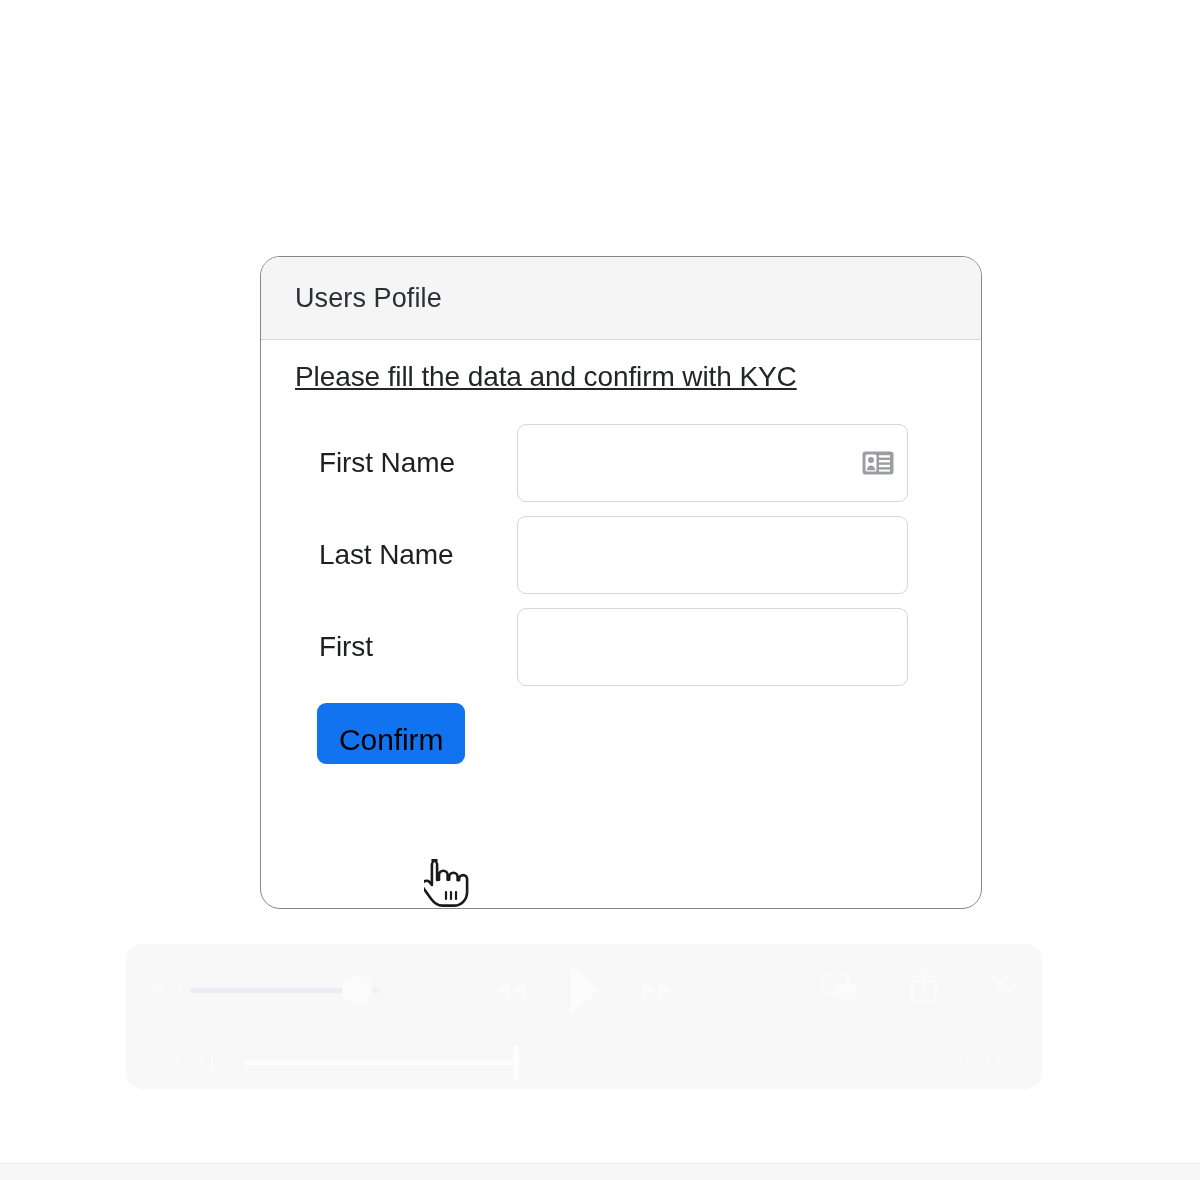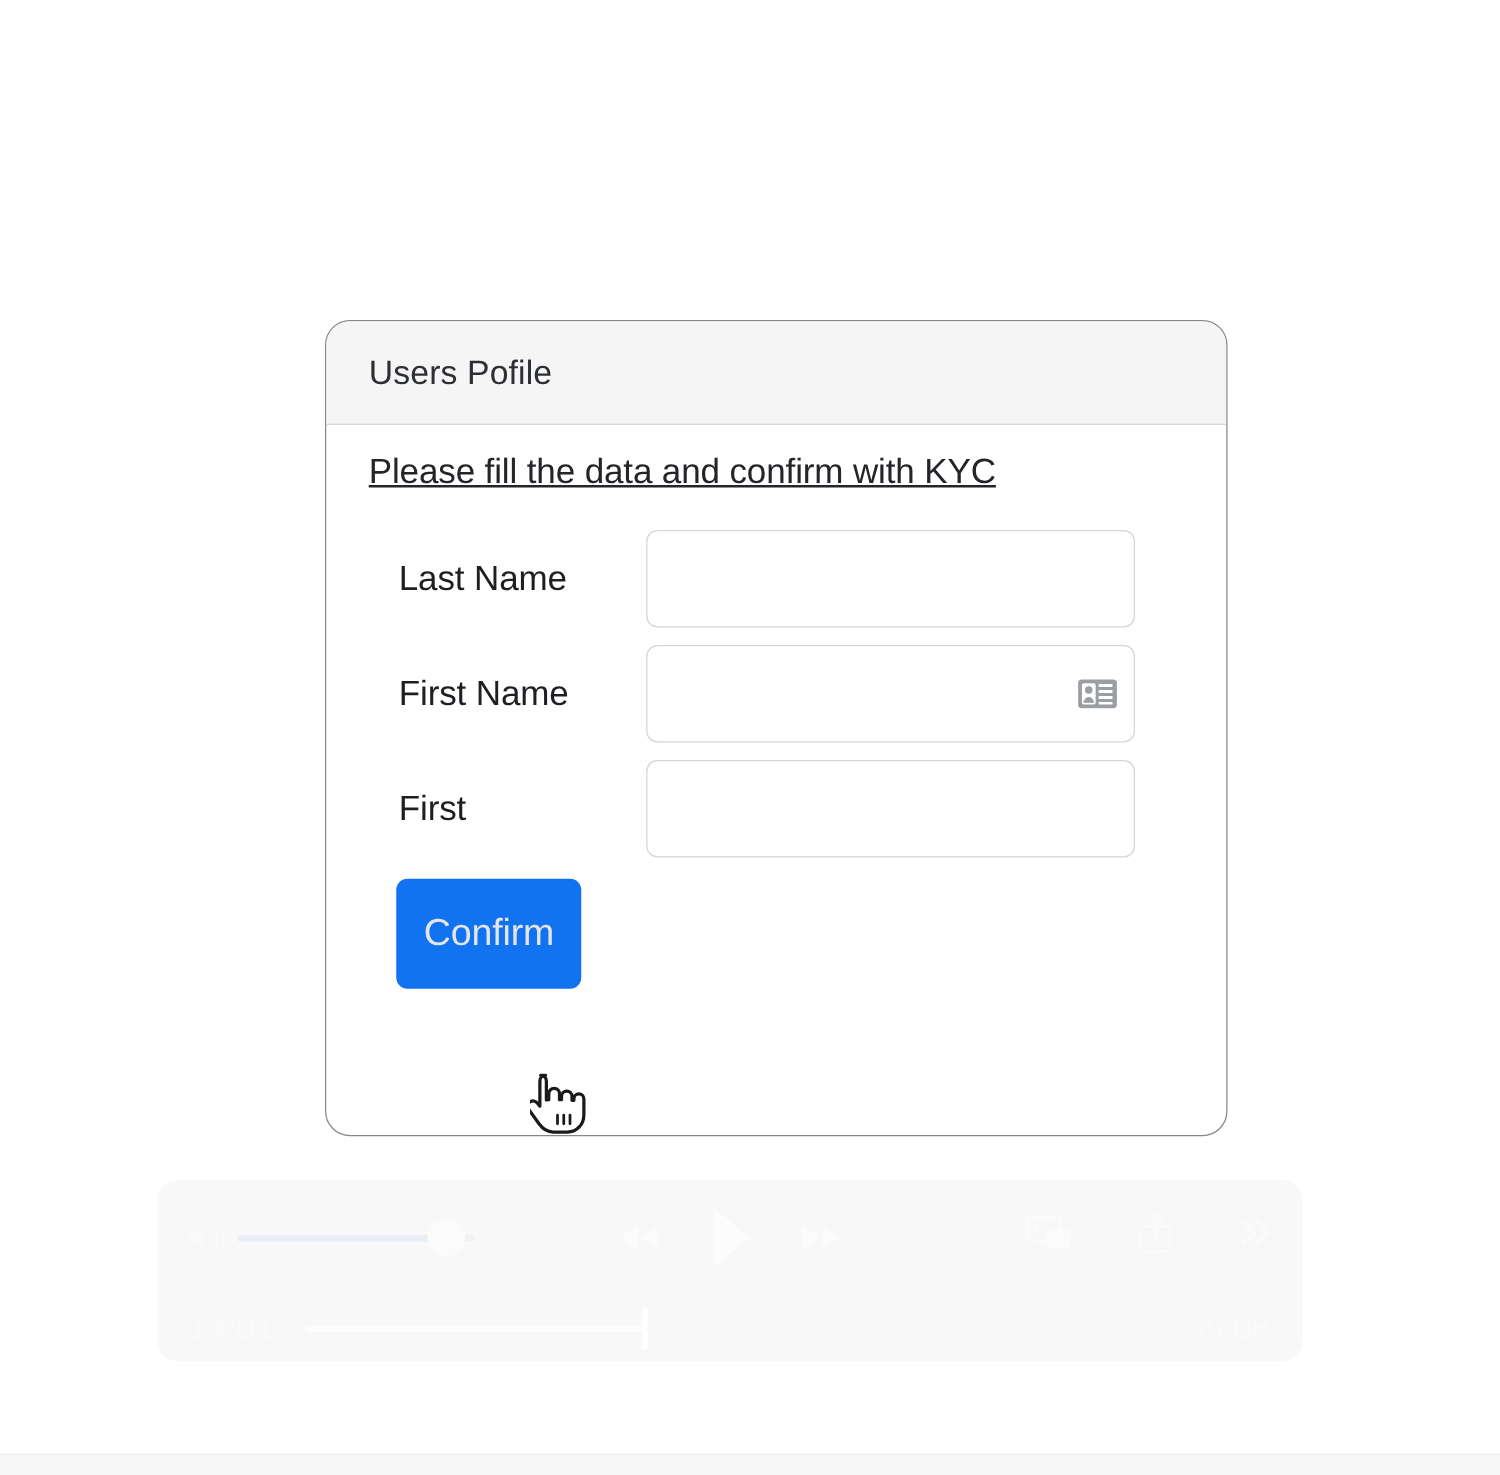--- a/index.html
+++ b/index.html
@@ -126,27 +126,27 @@
 
   
   .confirm-row {
     padding-top: 10px;
     padding-left: 22px;
   }
   .confirm-button {
     display: inline-block;
     border: none;
     background: #1273f0;
-    color: #e5e5e5;
+    color: #000000;
     font-family: "Liberation Sans", sans-serif;
     font-size: 30px;
     letter-spacing: -0.1px;
     border-radius: 9px;
     padding: 0 22px;
-    height: 88px;
+    height: 61px;
     line-height: 74px;
     cursor: pointer;
   }
 
   
   .pointer-cursor {
     position: absolute;
     left: 424px;
     top: 857px;
     width: 46px;
@@ -289,27 +289,20 @@
   <div class="card-header">
     <span class="card-header-title">Users Pofile</span>
   </div>
 
   <div class="card-body">
 
 
     <p class="subhead">Please fill the data and confirm with KYC</p>
 
     <div class="form">
-
-      <div class="form-row">
-        <label class="form-label">Last Name</label>
-        <div class="input-wrap">
-          <input class="text-input" type="text" placeholder="" style="">
-        </div>
-      </div>
 
       <div class="form-row">
         <label class="form-label">First Name</label>
         <div class="input-wrap">
           <input class="text-input" type="text" placeholder="" style="">
           <span class="contact-card-icon">
             <svg viewBox="0 0 32 24" width="32" height="24" xmlns="http://www.w3.org/2000/svg">
               <rect x="0.5" y="0.5" width="31" height="23" rx="3" fill="#9a9da1"></rect>
               <rect x="3.5" y="3.5" width="11" height="17" rx="1.5" fill="#ffffff"></rect>
               <circle cx="9" cy="9" r="3" fill="#9a9da1"></circle>
@@ -317,20 +310,27 @@
               <rect x="17" y="4.2" width="11" height="2.4" fill="#ffffff"></rect>
               <rect x="17" y="9" width="11" height="2.4" fill="#ffffff"></rect>
               <rect x="17" y="13.8" width="11" height="2.4" fill="#ffffff"></rect>
               <rect x="17" y="18.6" width="11" height="2" fill="#ffffff"></rect>
             </svg>
           </span>
         </div>
       </div>
 
       <div class="form-row">
+        <label class="form-label">Last Name</label>
+        <div class="input-wrap">
+          <input class="text-input" type="text" placeholder="" style="">
+        </div>
+      </div>
+
+      <div class="form-row">
         <label class="form-label">First</label>
         <div class="input-wrap">
           <input class="text-input" type="text" placeholder="" style="">
         </div>
       </div>
 
       <div class="confirm-row">
         <button class="confirm-button" style="background: rgb(18, 115, 240);">Confirm</button>
       </div>
 

